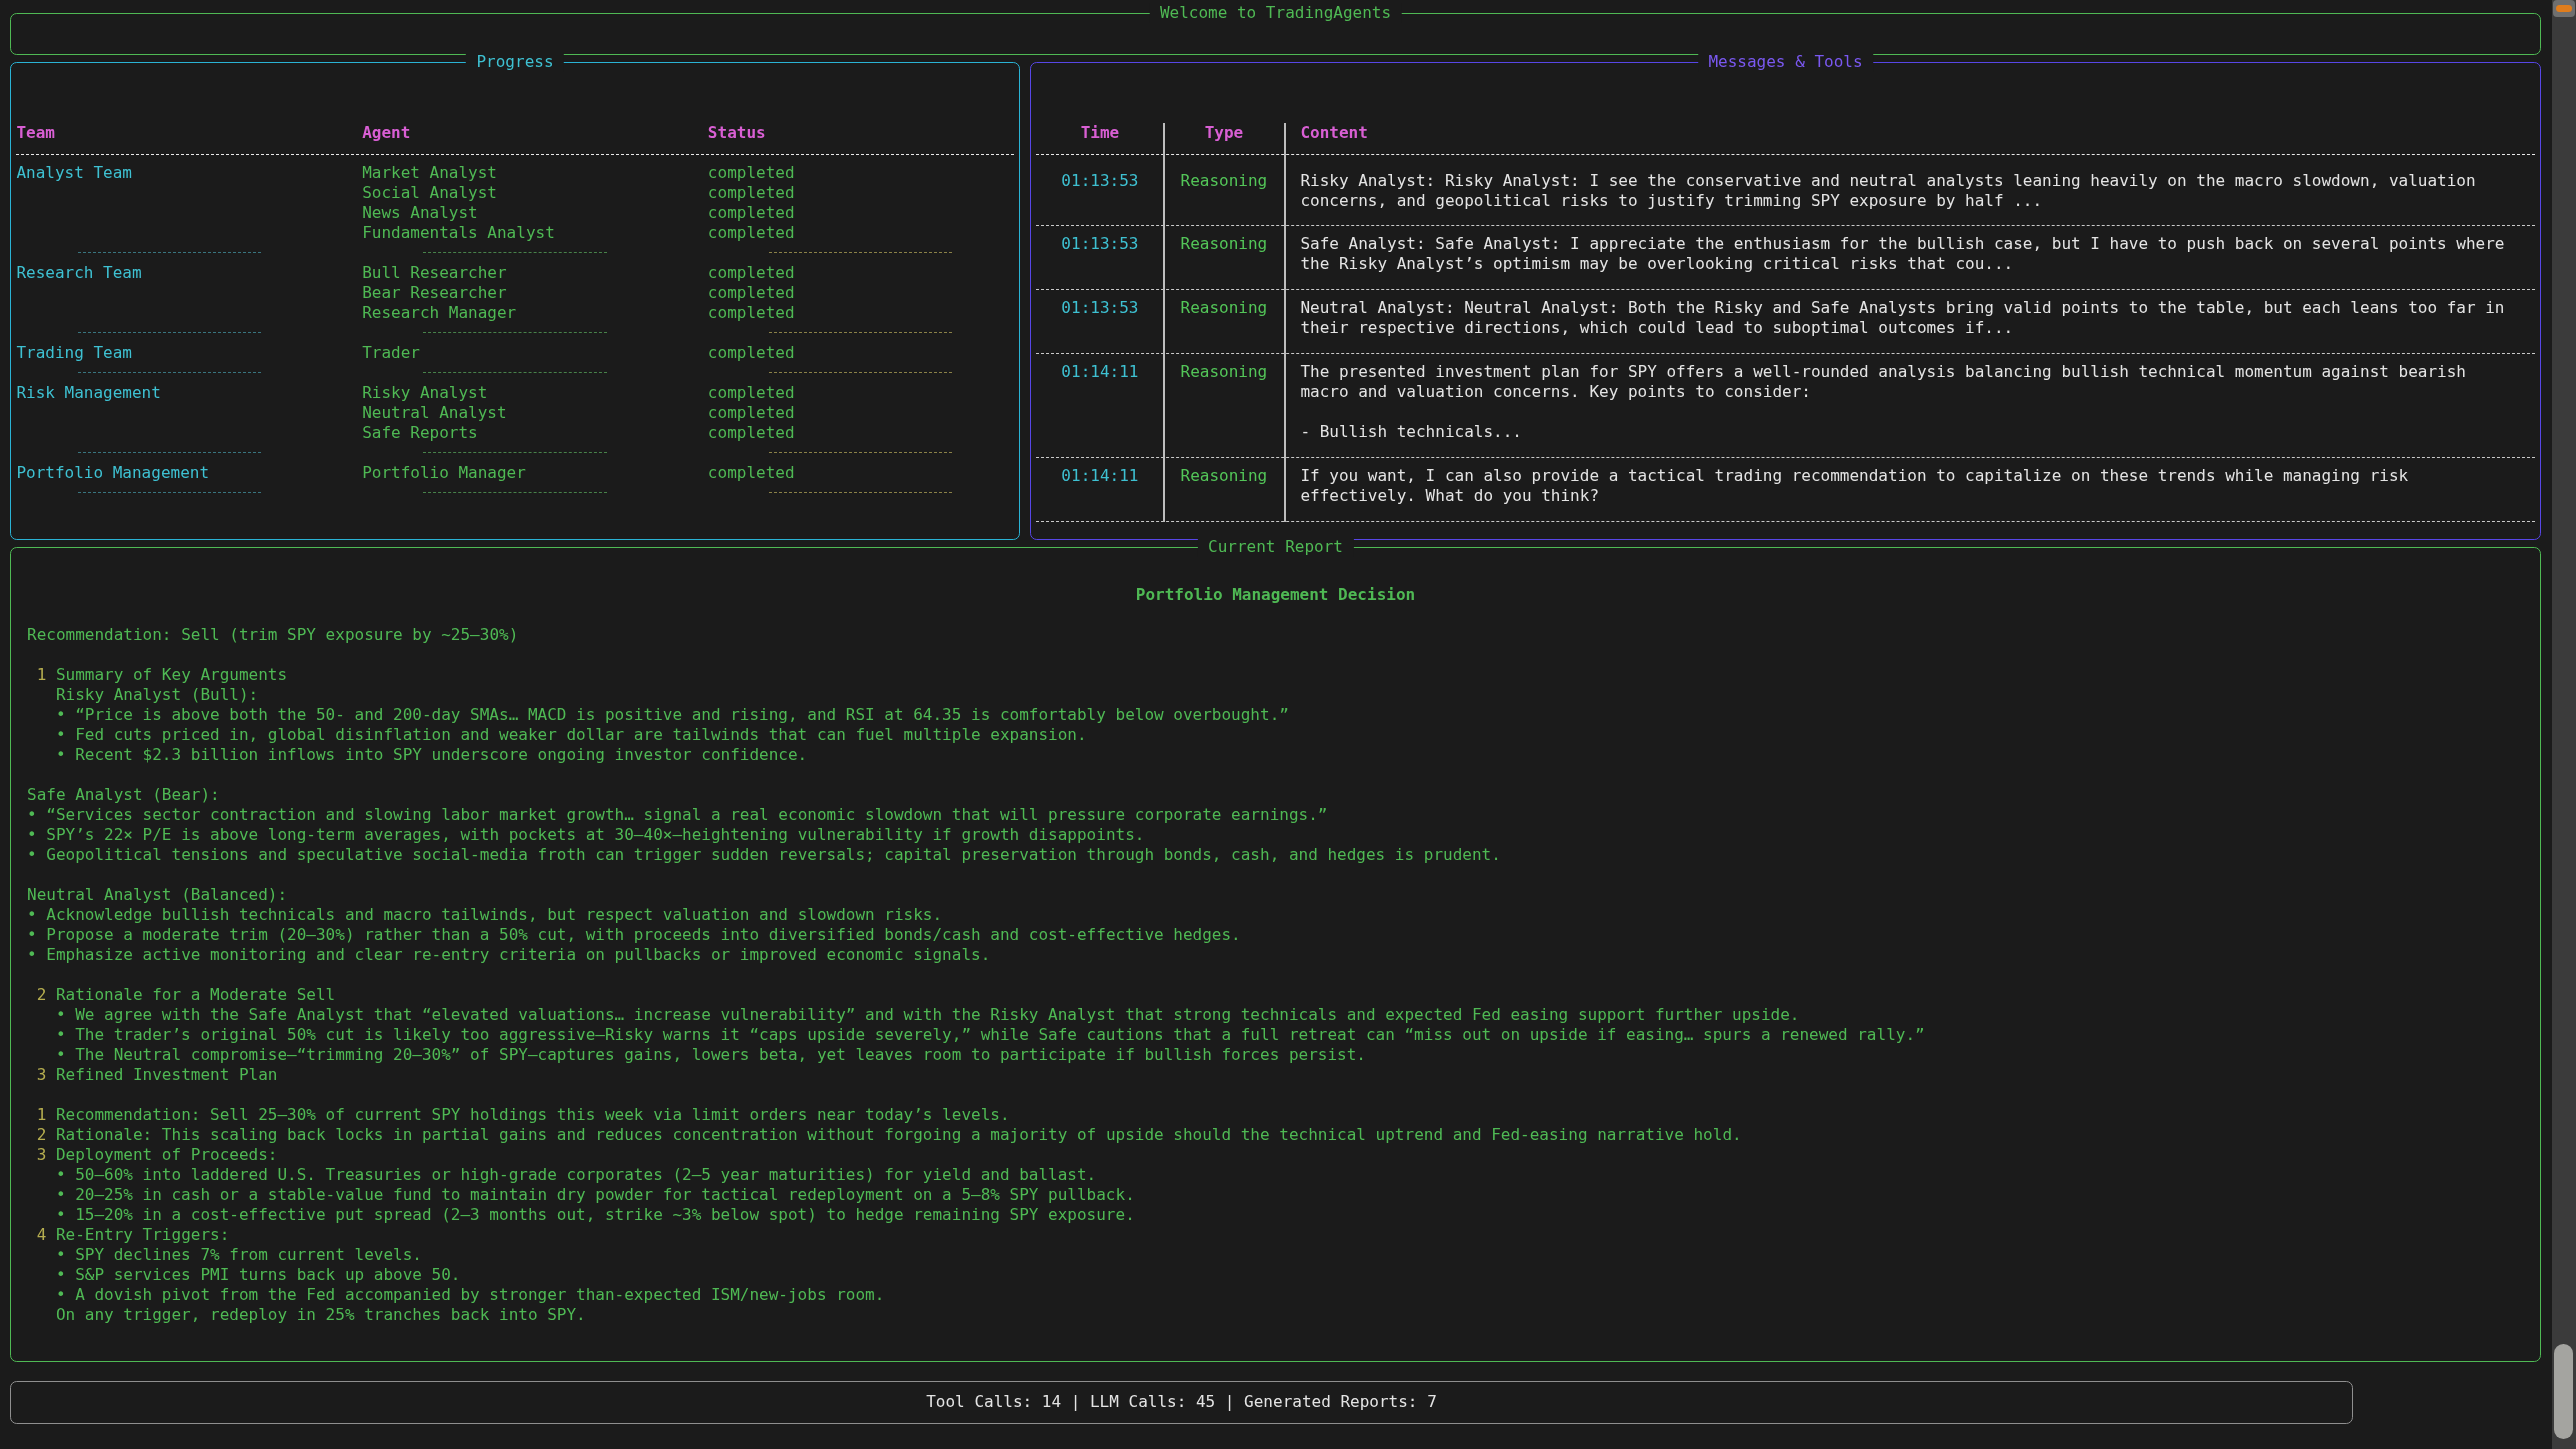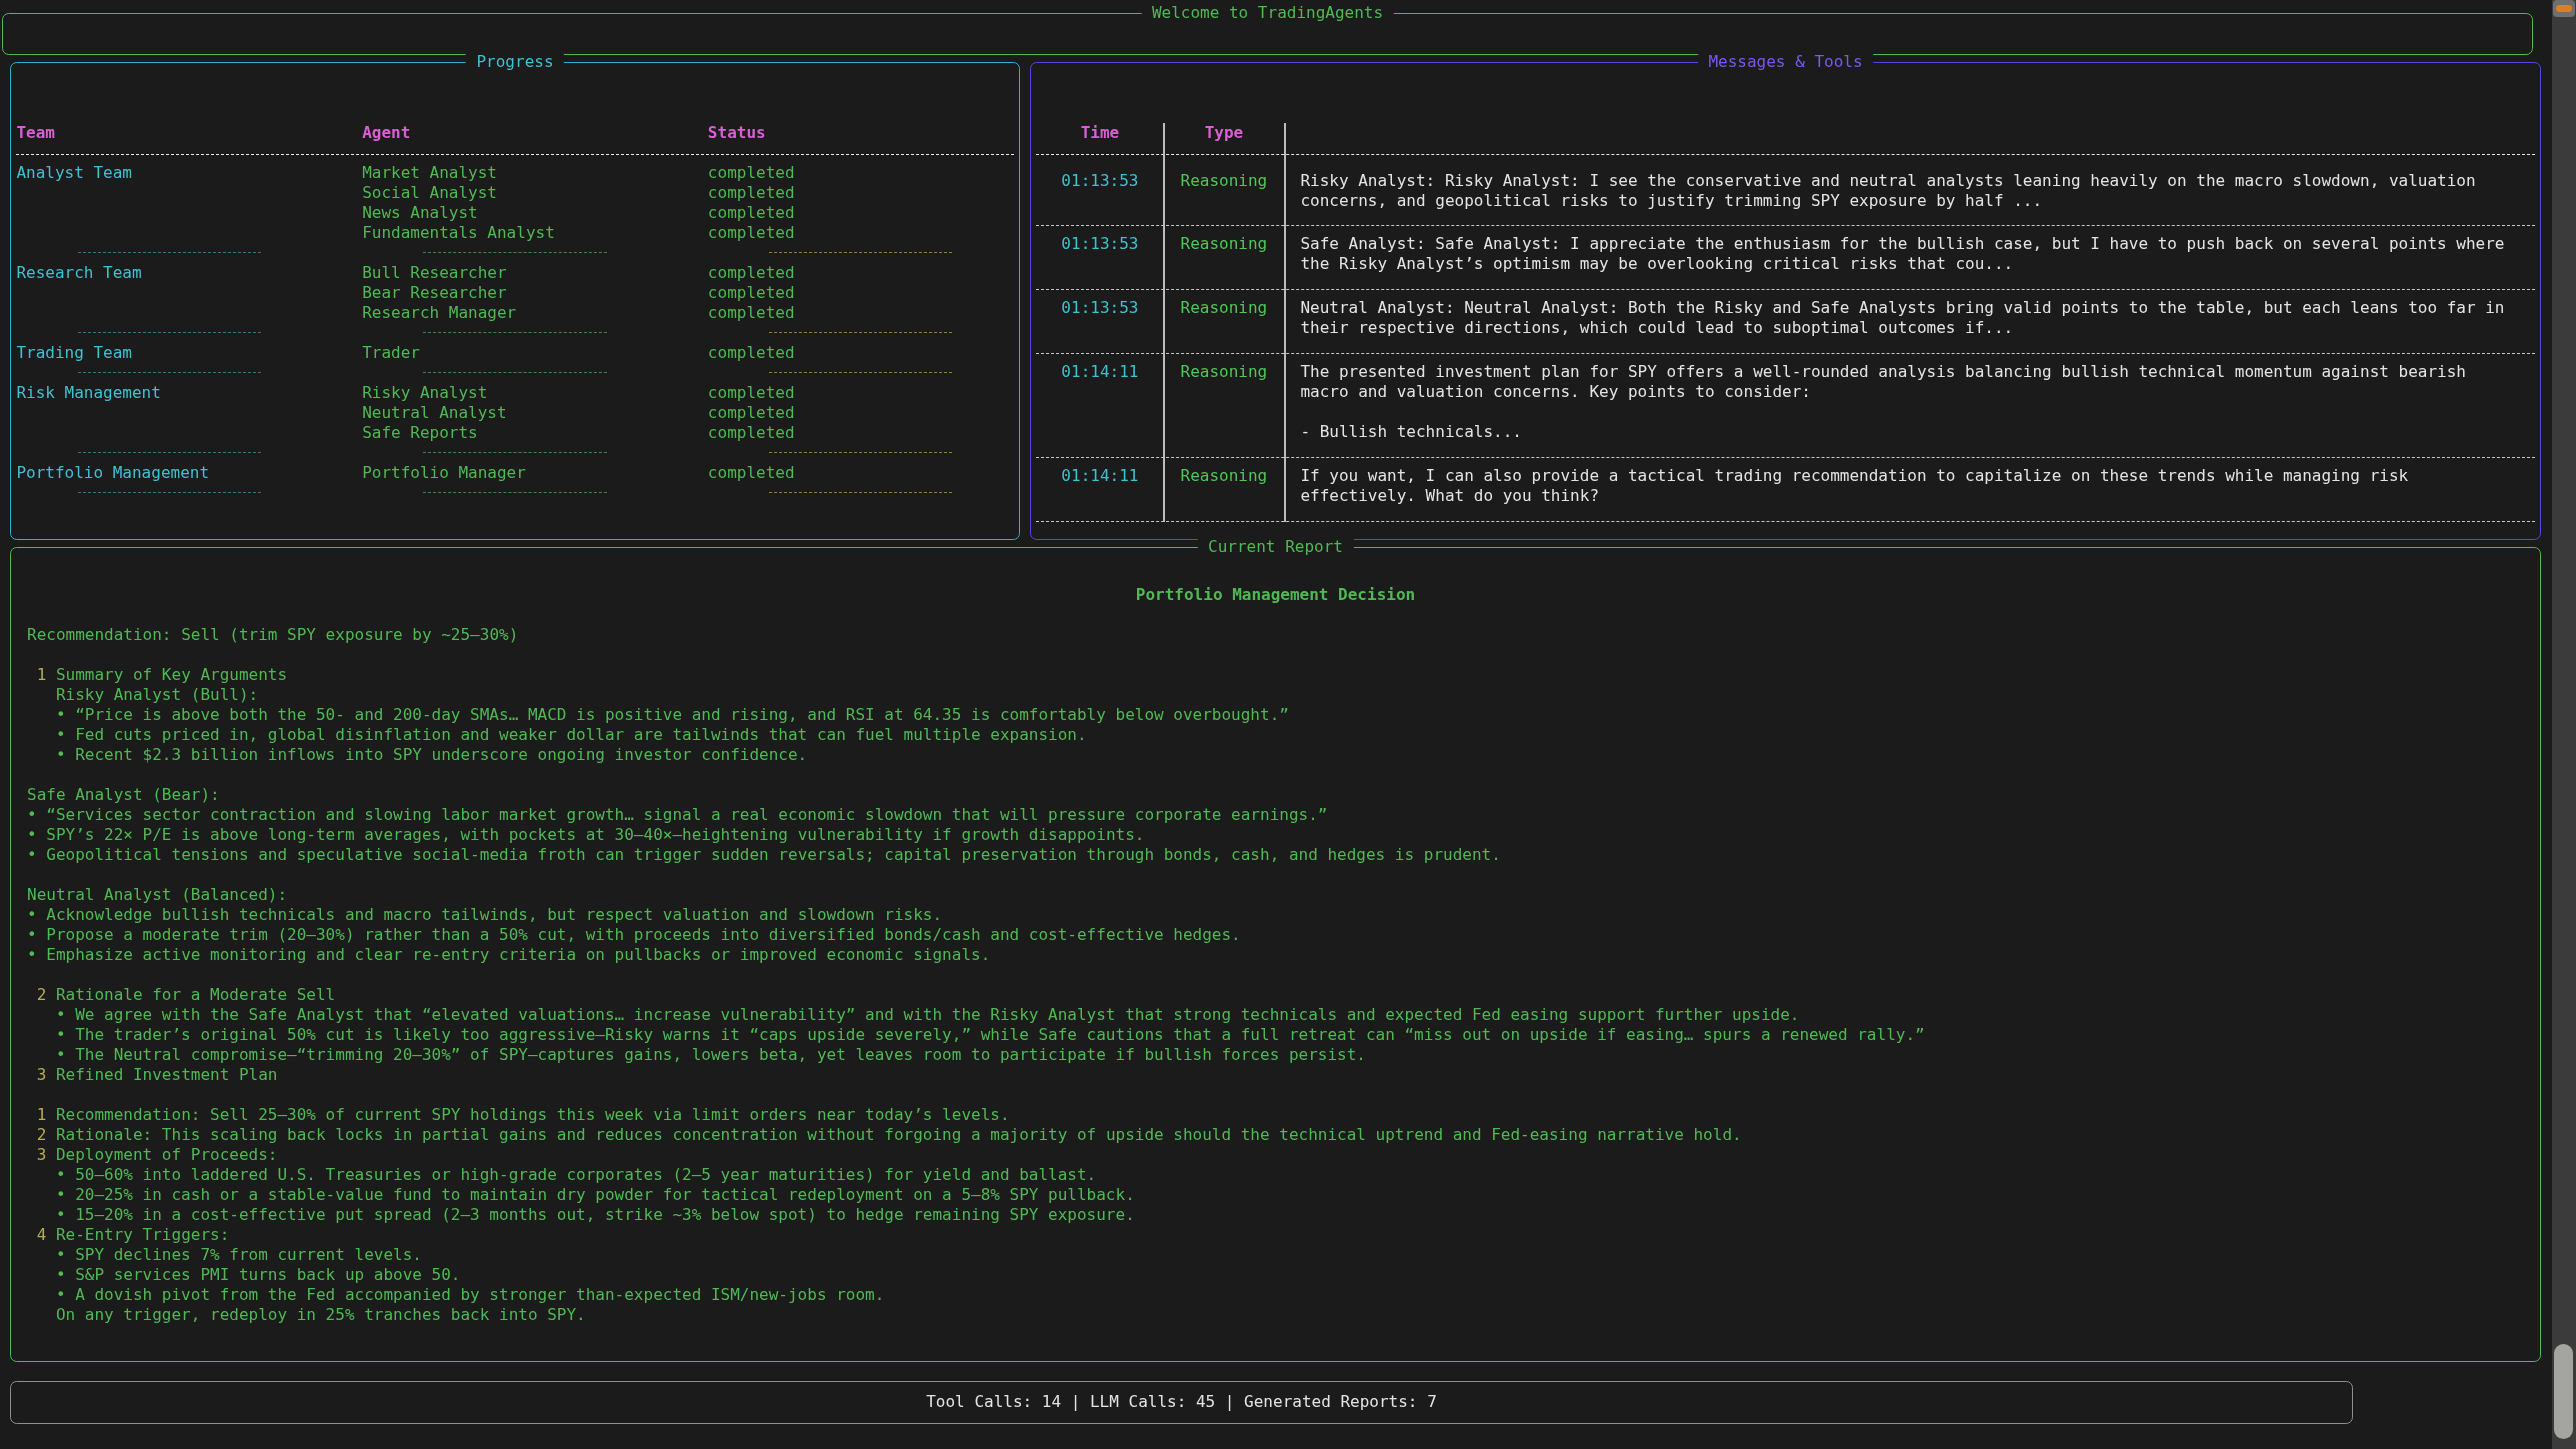--- a/index.html
+++ b/index.html
@@ -14,21 +14,21 @@
           background:#1b1b1b;padding:0 10.7px;white-space:nowrap;}
   .green{color:#4fb954;border-color:#4fb954;}
   .cyan-b{border-color:#2ab3d5;}
   .indigo-b{border-color:#5746e6;}
   .grey-b{border-color:#8f8f8f;}
   .t-green{color:#4fb954;}
   .t-cyan{color:#3ec1d2;}
   .t-violet{color:#7a58f0;}
   .t-magenta{color:#d95fd4;font-weight:bold;}
 
-  #welcome{left:2px;top:13.4px;width:2531px;height:42px;}
+  #welcome{left:10px;top:13.4px;width:2531px;height:42px;}
   #progress{left:10px;top:62px;width:1010px;height:478px;padding:60px 5.4px 0 5.4px;}
   #messages{left:1030px;top:62px;width:1511px;height:478px;padding:60px 5.4px 0 5.4px;}
   #report{left:10px;top:547px;width:2531px;height:815px;padding:37px 16px 0 16px;}
   #footerp{left:10px;top:1381px;width:2343px;height:43px;}
 
   
   .pg-head,.pg-group,.pg-divrow{display:grid;grid-template-columns:1fr 1fr 1fr;text-align:left;gap:40px;}
   .pg-rule{height:10.7px;border-bottom:1.3px dashed #e8e8e8;margin-bottom:8px;}
   .pg-cell div{height:20px;}
   .pg-divrow{height:20px;align-items:center;}
@@ -182,20 +182,21 @@
 </div>
 
 <div id="messages" class="panel indigo-b">
   <span class="ptitle t-violet">Messages &amp; Tools</span>
   <div id="msg-table">
     <div class="vline vl1"></div>
     <div class="vline vl2"></div>
     <div class="msg-head">
       <div class="t-magenta">Time</div>
       <div class="t-magenta">Type</div>
+      <div class="t-magenta" style="text-align:left;padding-left:16px;">Content</div>
     </div>
     <div class="msg-rule"></div>
     <div class="msg-spacer"></div>
     <div id="messages-body">
         <div class="msg-row">
           <div class="msg-time">01:13:53</div>
           <div class="msg-type">Reasoning</div>
           <div class="msg-content">Risky Analyst: Risky Analyst: I see the conservative and neutral analysts leaning heavily on the macro slowdown, valuation concerns, and geopolitical risks to justify trimming SPY exposure by half ...</div>
         </div>
         <div class="msg-row">

